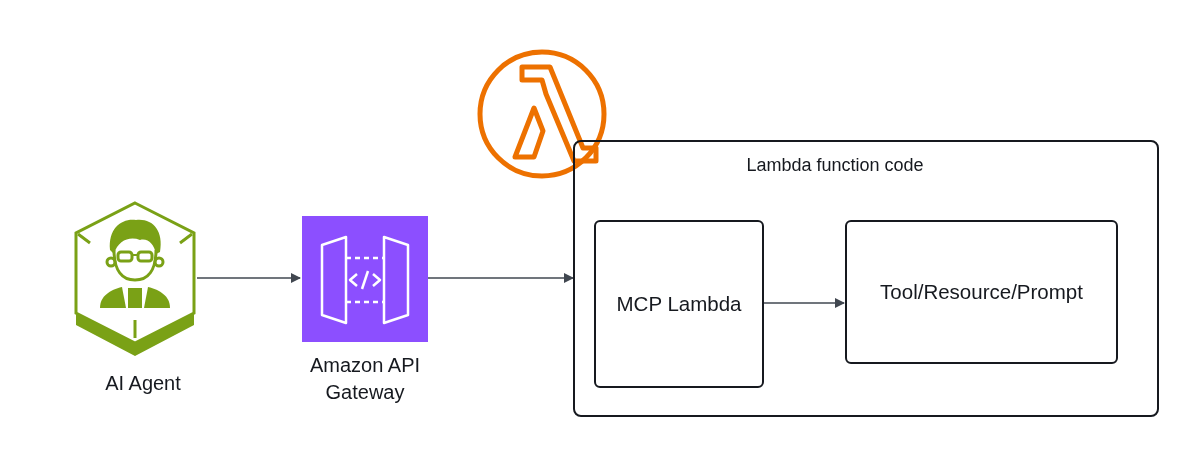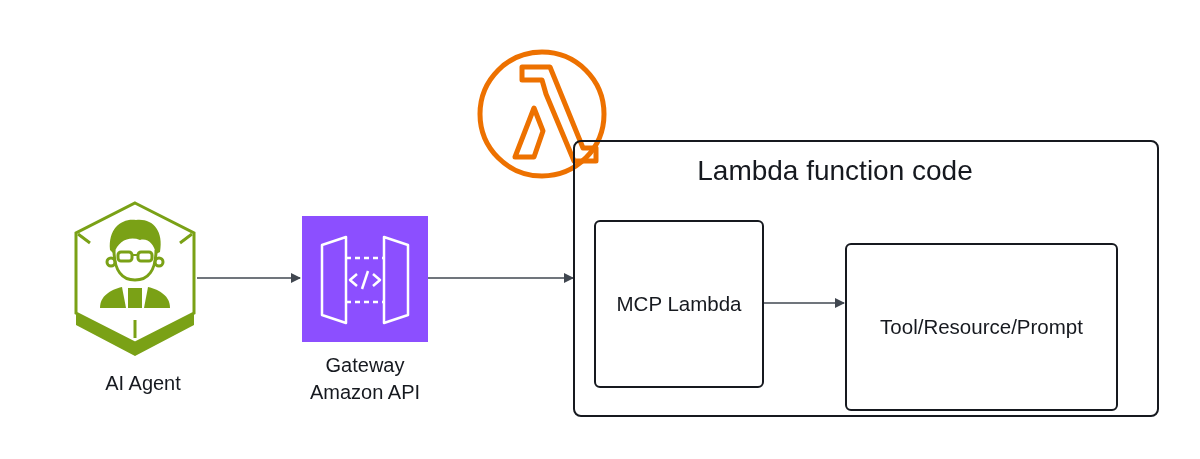--- a/index.html
+++ b/index.html
@@ -25,27 +25,27 @@
   <line x1="763" y1="303" x2="844" y2="303" stroke="#414750" stroke-width="1.3" marker-end="url(#arrow)"></line>
 </svg>
 
 <svg class="abs" style="left:470px;top:44px;" width="150" height="140" viewBox="0 0 150 140">
   <circle cx="72" cy="70" r="62" fill="none" stroke="#ed7100" stroke-width="5"></circle>
   <path d="M52,23 L80,23 L113,104 L126,104 L126,117 L104,117 L76,50 L72,36 L52,36 Z" fill="none" stroke="#ed7100" stroke-width="5" stroke-linejoin="round"></path>
   <path d="M64,64 L73,87 L64,113 L45,113 Z" fill="none" stroke="#ed7100" stroke-width="5" stroke-linejoin="round"></path>
 </svg>
 
 <div class="box" style="left:573px;top:140px;width:586px;height:277px;border-radius:8px;background:transparent;"></div>
-<div class="abs" style="left:573px;top:155px;width:524px;text-align:center;font-size:28px;">Lambda function code</div>
+<div class="abs" style="left:573px;top:155px;width:524px;text-align:center;font-size:18px;">Lambda function code</div>
 
 <div class="box center-text" style="left:594px;top:220px;width:170px;height:168px;">
   <span>MCP Lambda</span>
 </div>
 
-<div class="box center-text" style="left:845px;top:220px;width:273px;height:168px;flex-direction:column;margin-top:23px;">
+<div class="box center-text" style="left:845px;top:220px;width:273px;height:144px;flex-direction:column;">
   <span>Tool/Resource/Prompt</span>
 </div>
 
 <svg class="abs" style="left:70px;top:200px;" width="130" height="160" viewBox="0 0 130 160">
   <g fill="none" stroke="#7aa116" stroke-width="3">
     <path d="M65,3 L124,33 L124,113 L65,143 L6,113 L6,33 Z"></path>
   </g>
   <path d="M6,113 L65,143 L124,113 L124,125 L65,156 L6,125 Z" fill="#7aa116"></path>
   <line x1="65" y1="120" x2="65" y2="138" stroke="#7aa116" stroke-width="3"></line>
   <line x1="8" y1="34" x2="20" y2="43" stroke="#7aa116" stroke-width="3"></line>
@@ -74,15 +74,15 @@
     <path d="M20,29 L44,21 L44,107 L20,99 Z"></path>
     <path d="M106,29 L82,21 L82,107 L106,99 Z"></path>
     <line x1="44" y1="42" x2="82" y2="42" stroke-dasharray="5,4"></line>
     <line x1="44" y1="86" x2="82" y2="86" stroke-dasharray="5,4"></line>
     <path d="M55,58 L48,64 L55,70"></path>
     <path d="M71,58 L78,64 L71,70"></path>
     <line x1="66" y1="55" x2="60" y2="73"></line>
   </g>
 </svg>
 <div class="abs label" style="left:280px;top:352px;width:170px;">
+  <div>Amazon API</div>
   <div>Gateway</div>
-  <div>Amazon API</div>
 </div>
 
 </body></html>

